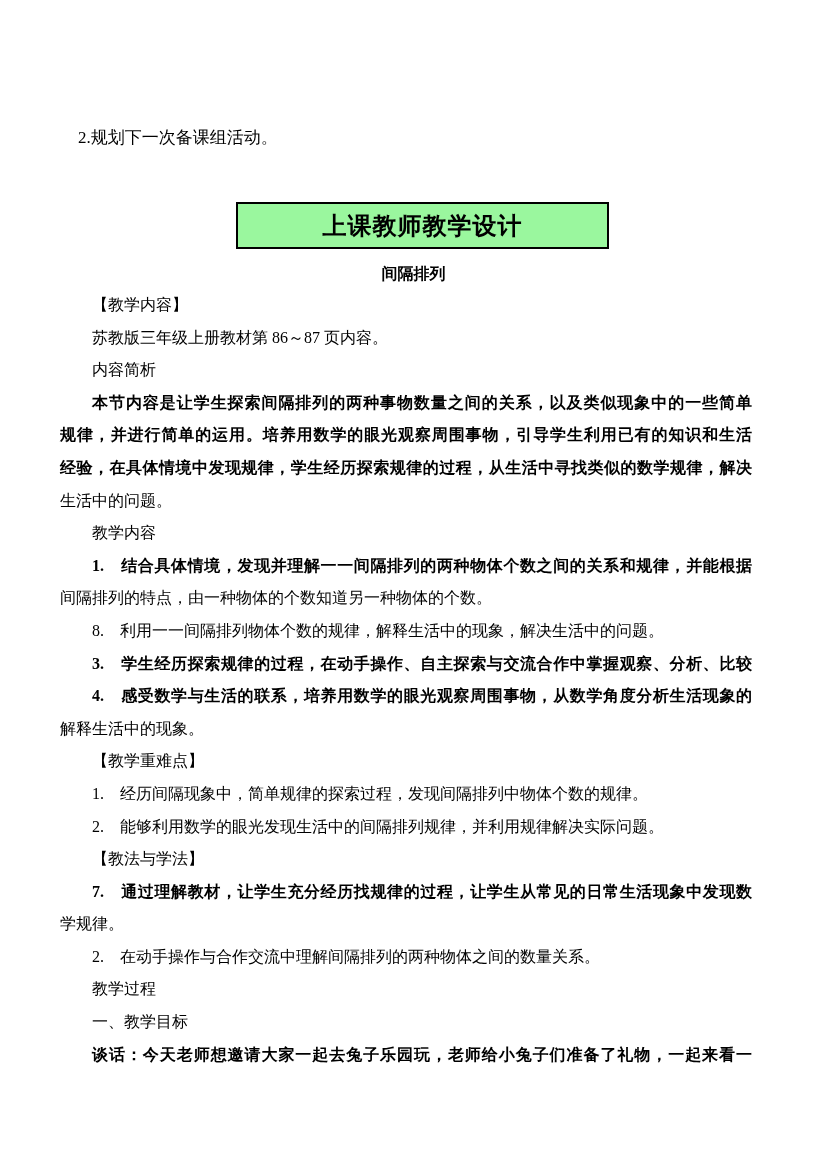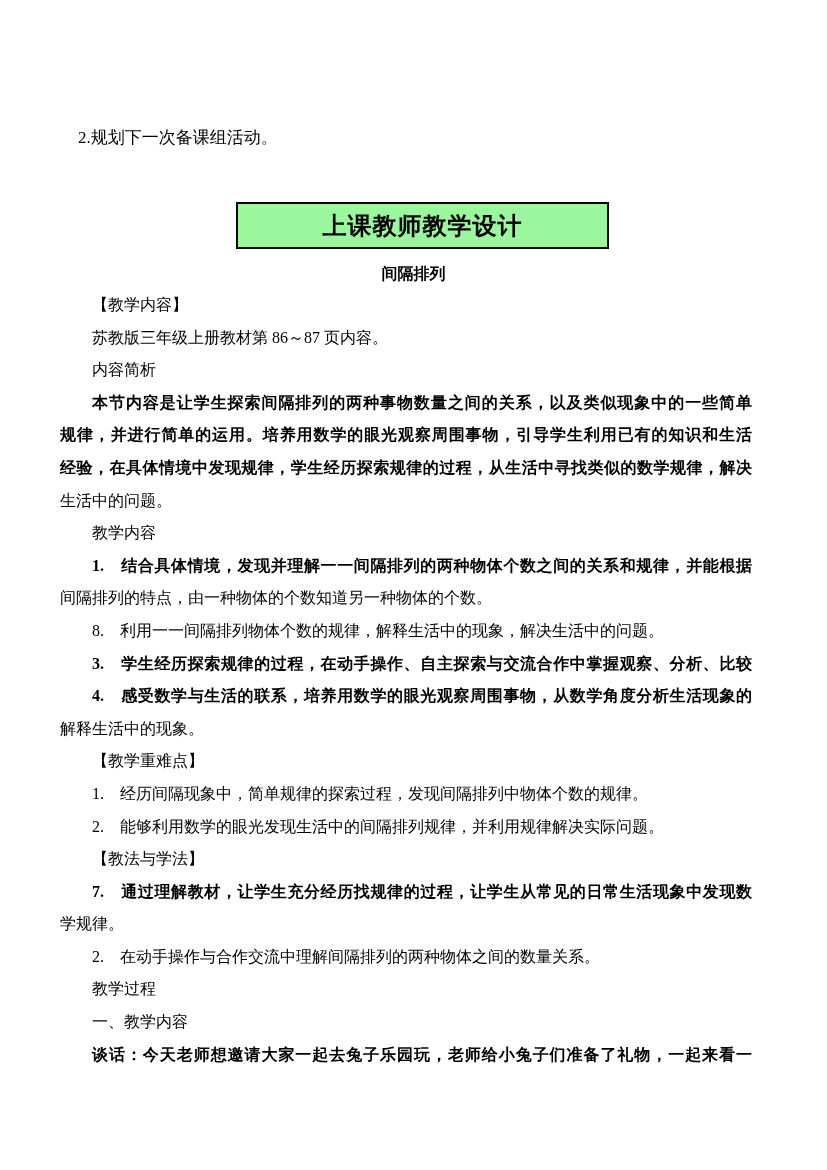--- a/index.html
+++ b/index.html
@@ -104,17 +104,17 @@
       <div class="line indent justify">4.　感受数学与生活的联系，培养用数学的眼光观察周围事物，从数学角度分析生活现象的</div>
       <div class="line">解释生活中的现象。</div>
       <div class="line indent">【教学重难点】</div>
       <div class="line indent">1.　经历间隔现象中，简单规律的探索过程，发现间隔排列中物体个数的规律。</div>
       <div class="line indent">2.　能够利用数学的眼光发现生活中的间隔排列规律，并利用规律解决实际问题。</div>
       <div class="line indent">【教法与学法】</div>
       <div class="line indent justify">7.　通过理解教材，让学生充分经历找规律的过程，让学生从常见的日常生活现象中发现数</div>
       <div class="line">学规律。</div>
       <div class="line indent">2.　在动手操作与合作交流中理解间隔排列的两种物体之间的数量关系。</div>
       <div class="line indent">教学过程</div>
-      <div class="line indent">一、教学内容</div>
+      <div class="line indent">一、教学目标</div>
       <div class="line indent justify">谈话：今天老师想邀请大家一起去兔子乐园玩，老师给小兔子们准备了礼物，一起来看一</div>
     </div>
 
 </div>
 
 </body></html>

